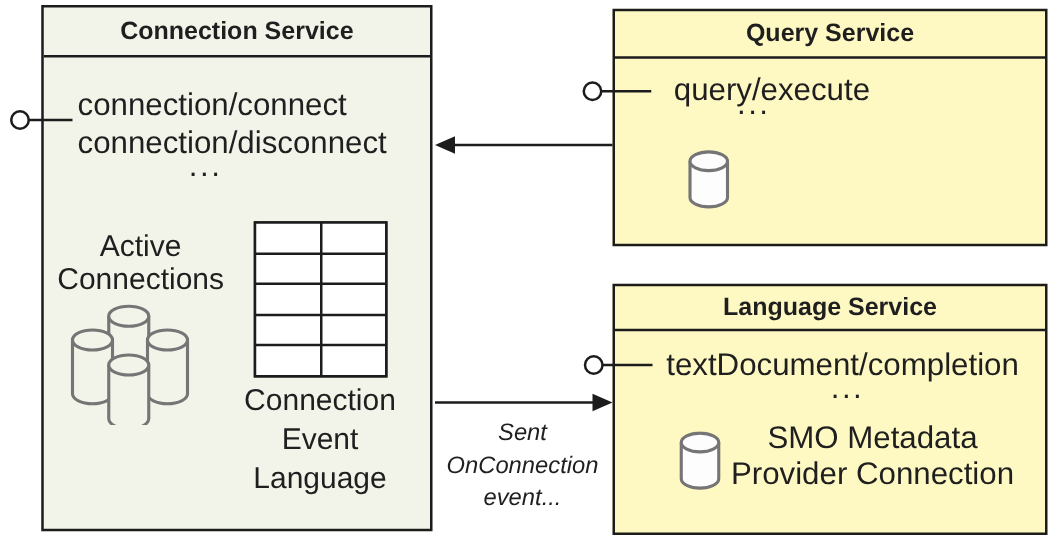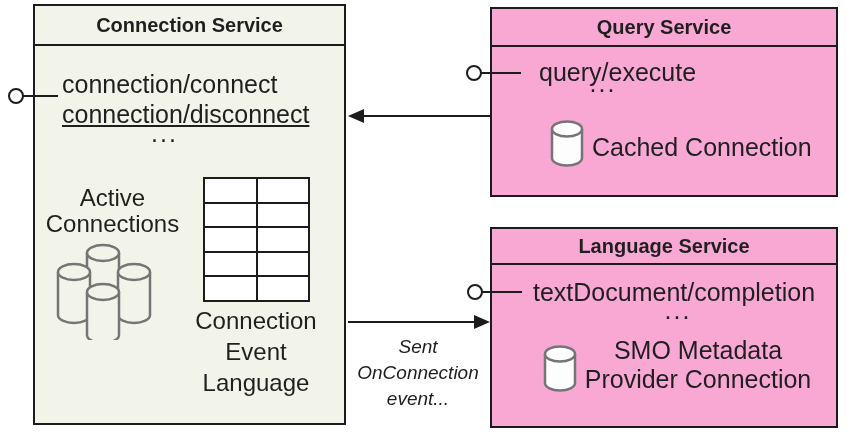--- a/index.html
+++ b/index.html
@@ -3,21 +3,21 @@
 <meta charset="utf-8">
 <style>
   html,body{margin:0;padding:0;background:#ffffff;}
   #canvas{
     position:relative;width:846px;height:436px;background:#ffffff;
     font-family:"Liberation Sans",sans-serif;color:#1f1f1f;overflow:hidden;
   }
   .abs{position:absolute;}
   .box{position:absolute;border:2px solid #1c1c1c;box-sizing:border-box;}
   .box.green{background:#f2f4e9;}
-  .box.white{background:#f9a8d4;}
+  .box.white{background:#fef9c3;}
   .box-header{
     border-bottom:2px solid #1c1c1c;display:flex;align-items:center;justify-content:center;
     font-weight:bold;font-size:20px;box-sizing:border-box;
   }
   .method{font-size:25px;line-height:30px;white-space:nowrap;}
   .ellipsis{font-size:25px;line-height:30px;text-align:center;letter-spacing:2px;}
   .ctr{text-align:center;}
   .lbl24{font-size:24px;line-height:28px;}
   .stack31{font-size:24px;line-height:31px;text-align:center;}
   .stack29{font-size:25px;line-height:29px;text-align:center;white-space:nowrap;}
@@ -33,21 +33,21 @@
 </head>
 <body>
 
 <div id="canvas">
 
   <div class="box green" style="left:33px;top:4px;width:313px;height:421px;">
     <div class="box-header" style="height:40px;">Connection Service</div>
   </div>
 
   <div class="abs method" style="left:62px;top:69px;">connection/connect</div>
-  <div class="abs method" style="left:62px;top:99px;text-decoration:underline;">connection/disconnect</div>
+  <div class="abs method" style="left:62px;top:99px;">connection/disconnect</div>
   <div class="abs ellipsis" style="left:62px;top:118px;width:205px;">...</div>
 
   <div class="abs lbl24 ctr" style="left:40px;top:184px;width:145px;">Active</div>
   <div class="abs lbl24 ctr" style="left:40px;top:210px;width:145px;">Connections</div>
 
   <svg class="abs" style="left:50px;top:240px;" width="110" height="100" viewBox="0 0 110 100">
     <g fill="#f2f4e9" stroke="#757575" stroke-width="2.5">
 
       <path d="M37,13 V58 A16,8 0 0 0 69,58 V13"></path>
       <ellipse cx="53" cy="13" rx="16" ry="8"></ellipse>
@@ -88,21 +88,20 @@
 
   <div class="abs method" style="left:539px;top:57px;">query/execute</div>
   <div class="abs ellipsis" style="left:533px;top:68px;width:140px;">...</div>
 
   <svg class="abs" style="left:549px;top:120px;" width="36" height="48" viewBox="0 0 36 48">
     <g fill="#fdfdfd" stroke="#757575" stroke-width="2.5">
       <path d="M3,9 V38 A15,7.5 0 0 0 33,38 V9"></path>
       <ellipse cx="18" cy="9" rx="15" ry="7.5"></ellipse>
     </g>
   </svg>
-  <div class="abs method" style="left:592px;top:132px;">Cached Connection</div>
 
   <div class="box white" style="left:490px;top:227px;width:348px;height:201px;">
     <div class="box-header" style="height:36px;">Language Service</div>
   </div>
 
   <div class="abs method" style="left:533px;top:277px;">textDocument/completion</div>
   <div class="abs ellipsis" style="left:533px;top:295px;width:290px;">...</div>
 
   <svg class="abs" style="left:542px;top:345px;" width="36" height="48" viewBox="0 0 36 48">
     <g fill="#fdfdfd" stroke="#757575" stroke-width="2.5">

